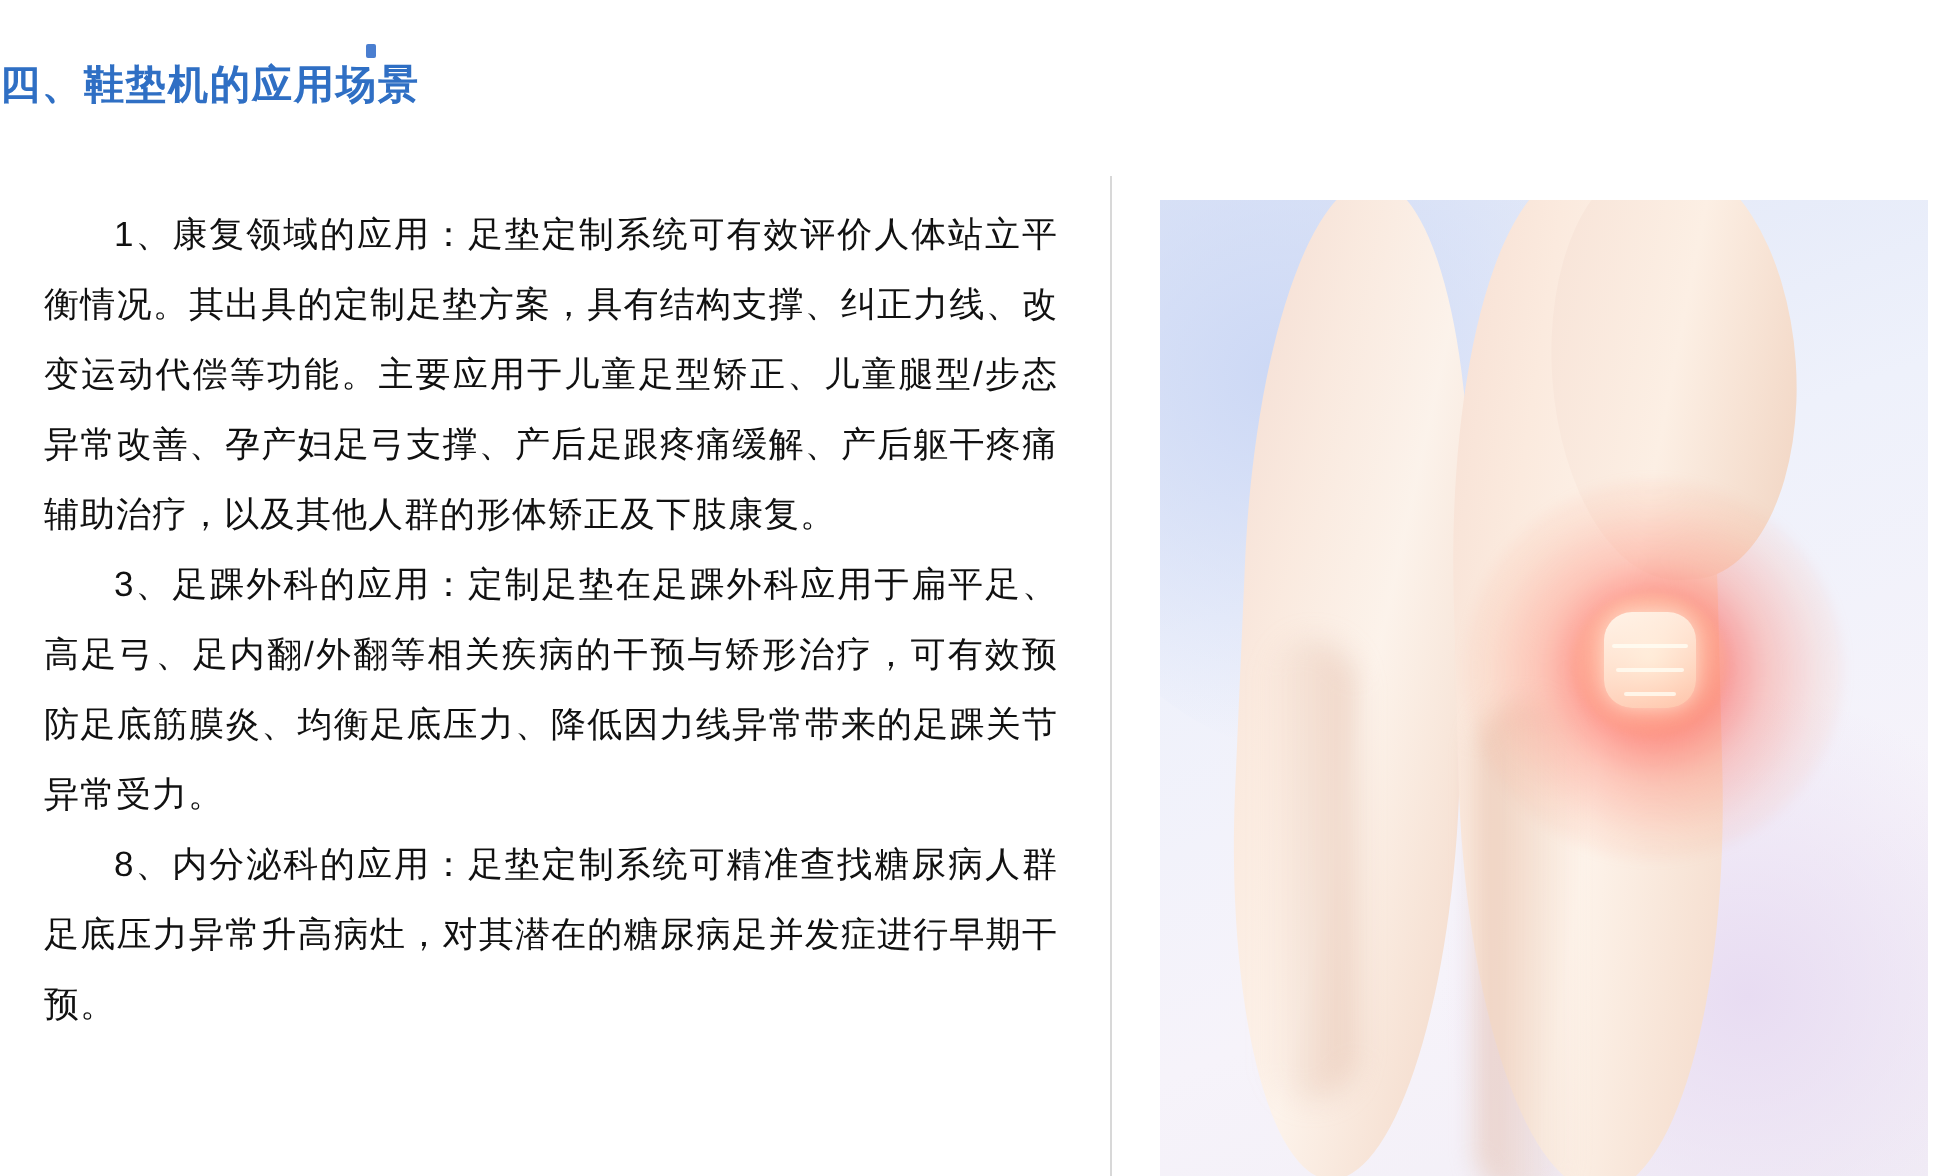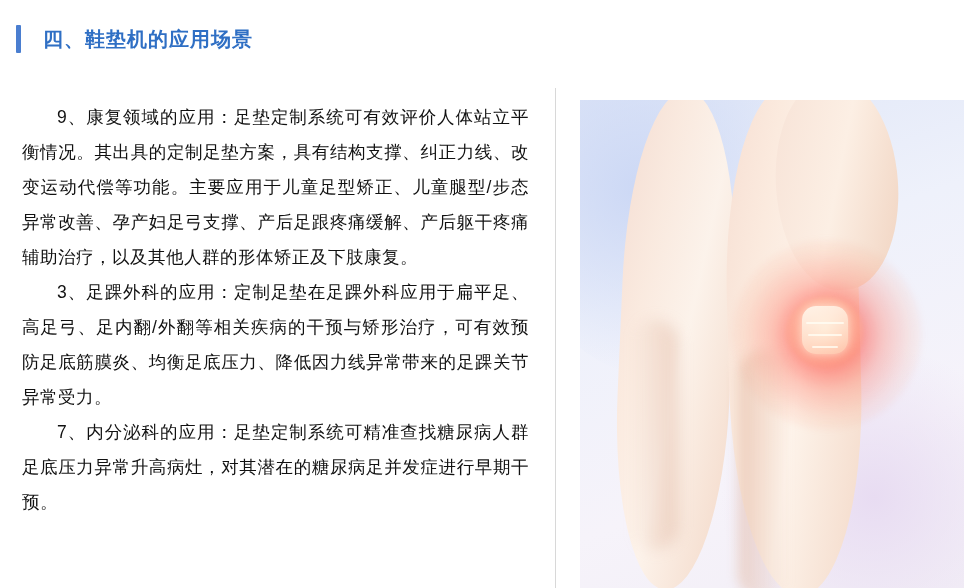--- a/index.html
+++ b/index.html
@@ -20,21 +20,22 @@
     box-sizing: border-box;
   }
 
   
   .heading {
     position: absolute;
     left: 0;
     top: 22px;
     height: 34px;
     display: flex;
-    align-items: center;
+    align-items: flex-end;
+    flex-direction: column;
   }
   .heading-bar {
     width: 5px;
     height: 28px;
     background: #4a7ed0;
     margin-left: 16px;
     margin-right: 22px;
     border-radius: 1px;
   }
   .heading-text {
@@ -215,23 +216,23 @@
 <div class="page">
 
   <div class="heading">
     <div class="heading-bar"></div>
     <div class="heading-text">四、鞋垫机的应用场景</div>
   </div>
 
   <div class="content">
 
     <div class="text-col">
-      <p class="para">9、康复领域的应用：足垫定制系统可有效评价人体站立平衡情况。其出具的定制足垫方案，具有结构支撑、纠正力线、改变运动代偿等功能。主要应用于儿童足型矫正、儿童腿型/步态异常改善、孕产妇足弓支撑、产后足跟疼痛缓解、产后躯干疼痛辅助治疗，以及其他人群的形体矫正及下肢康复。</p>
+      <p class="para">1、康复领域的应用：足垫定制系统可有效评价人体站立平衡情况。其出具的定制足垫方案，具有结构支撑、纠正力线、改变运动代偿等功能。主要应用于儿童足型矫正、儿童腿型/步态异常改善、孕产妇足弓支撑、产后足跟疼痛缓解、产后躯干疼痛辅助治疗，以及其他人群的形体矫正及下肢康复。</p>
       <p class="para">3、足踝外科的应用：定制足垫在足踝外科应用于扁平足、高足弓、足内翻/外翻等相关疾病的干预与矫形治疗，可有效预防足底筋膜炎、均衡足底压力、降低因力线异常带来的足踝关节异常受力。</p>
-      <p class="para">7、内分泌科的应用：足垫定制系统可精准查找糖尿病人群足底压力异常升高病灶，对其潜在的糖尿病足并发症进行早期干预。</p>
+      <p class="para">8、内分泌科的应用：足垫定制系统可精准查找糖尿病人群足底压力异常升高病灶，对其潜在的糖尿病足并发症进行早期干预。</p>
     </div>
 
     <div class="img-col">
       <div class="photo">
         <div class="bg-blob-a"></div>
         <div class="bg-blob-b"></div>
         <div class="leg leg-back"></div>
         <div class="leg leg-front"></div>
         <div class="thigh-extra"></div>
         <div class="calf-shade"></div>

